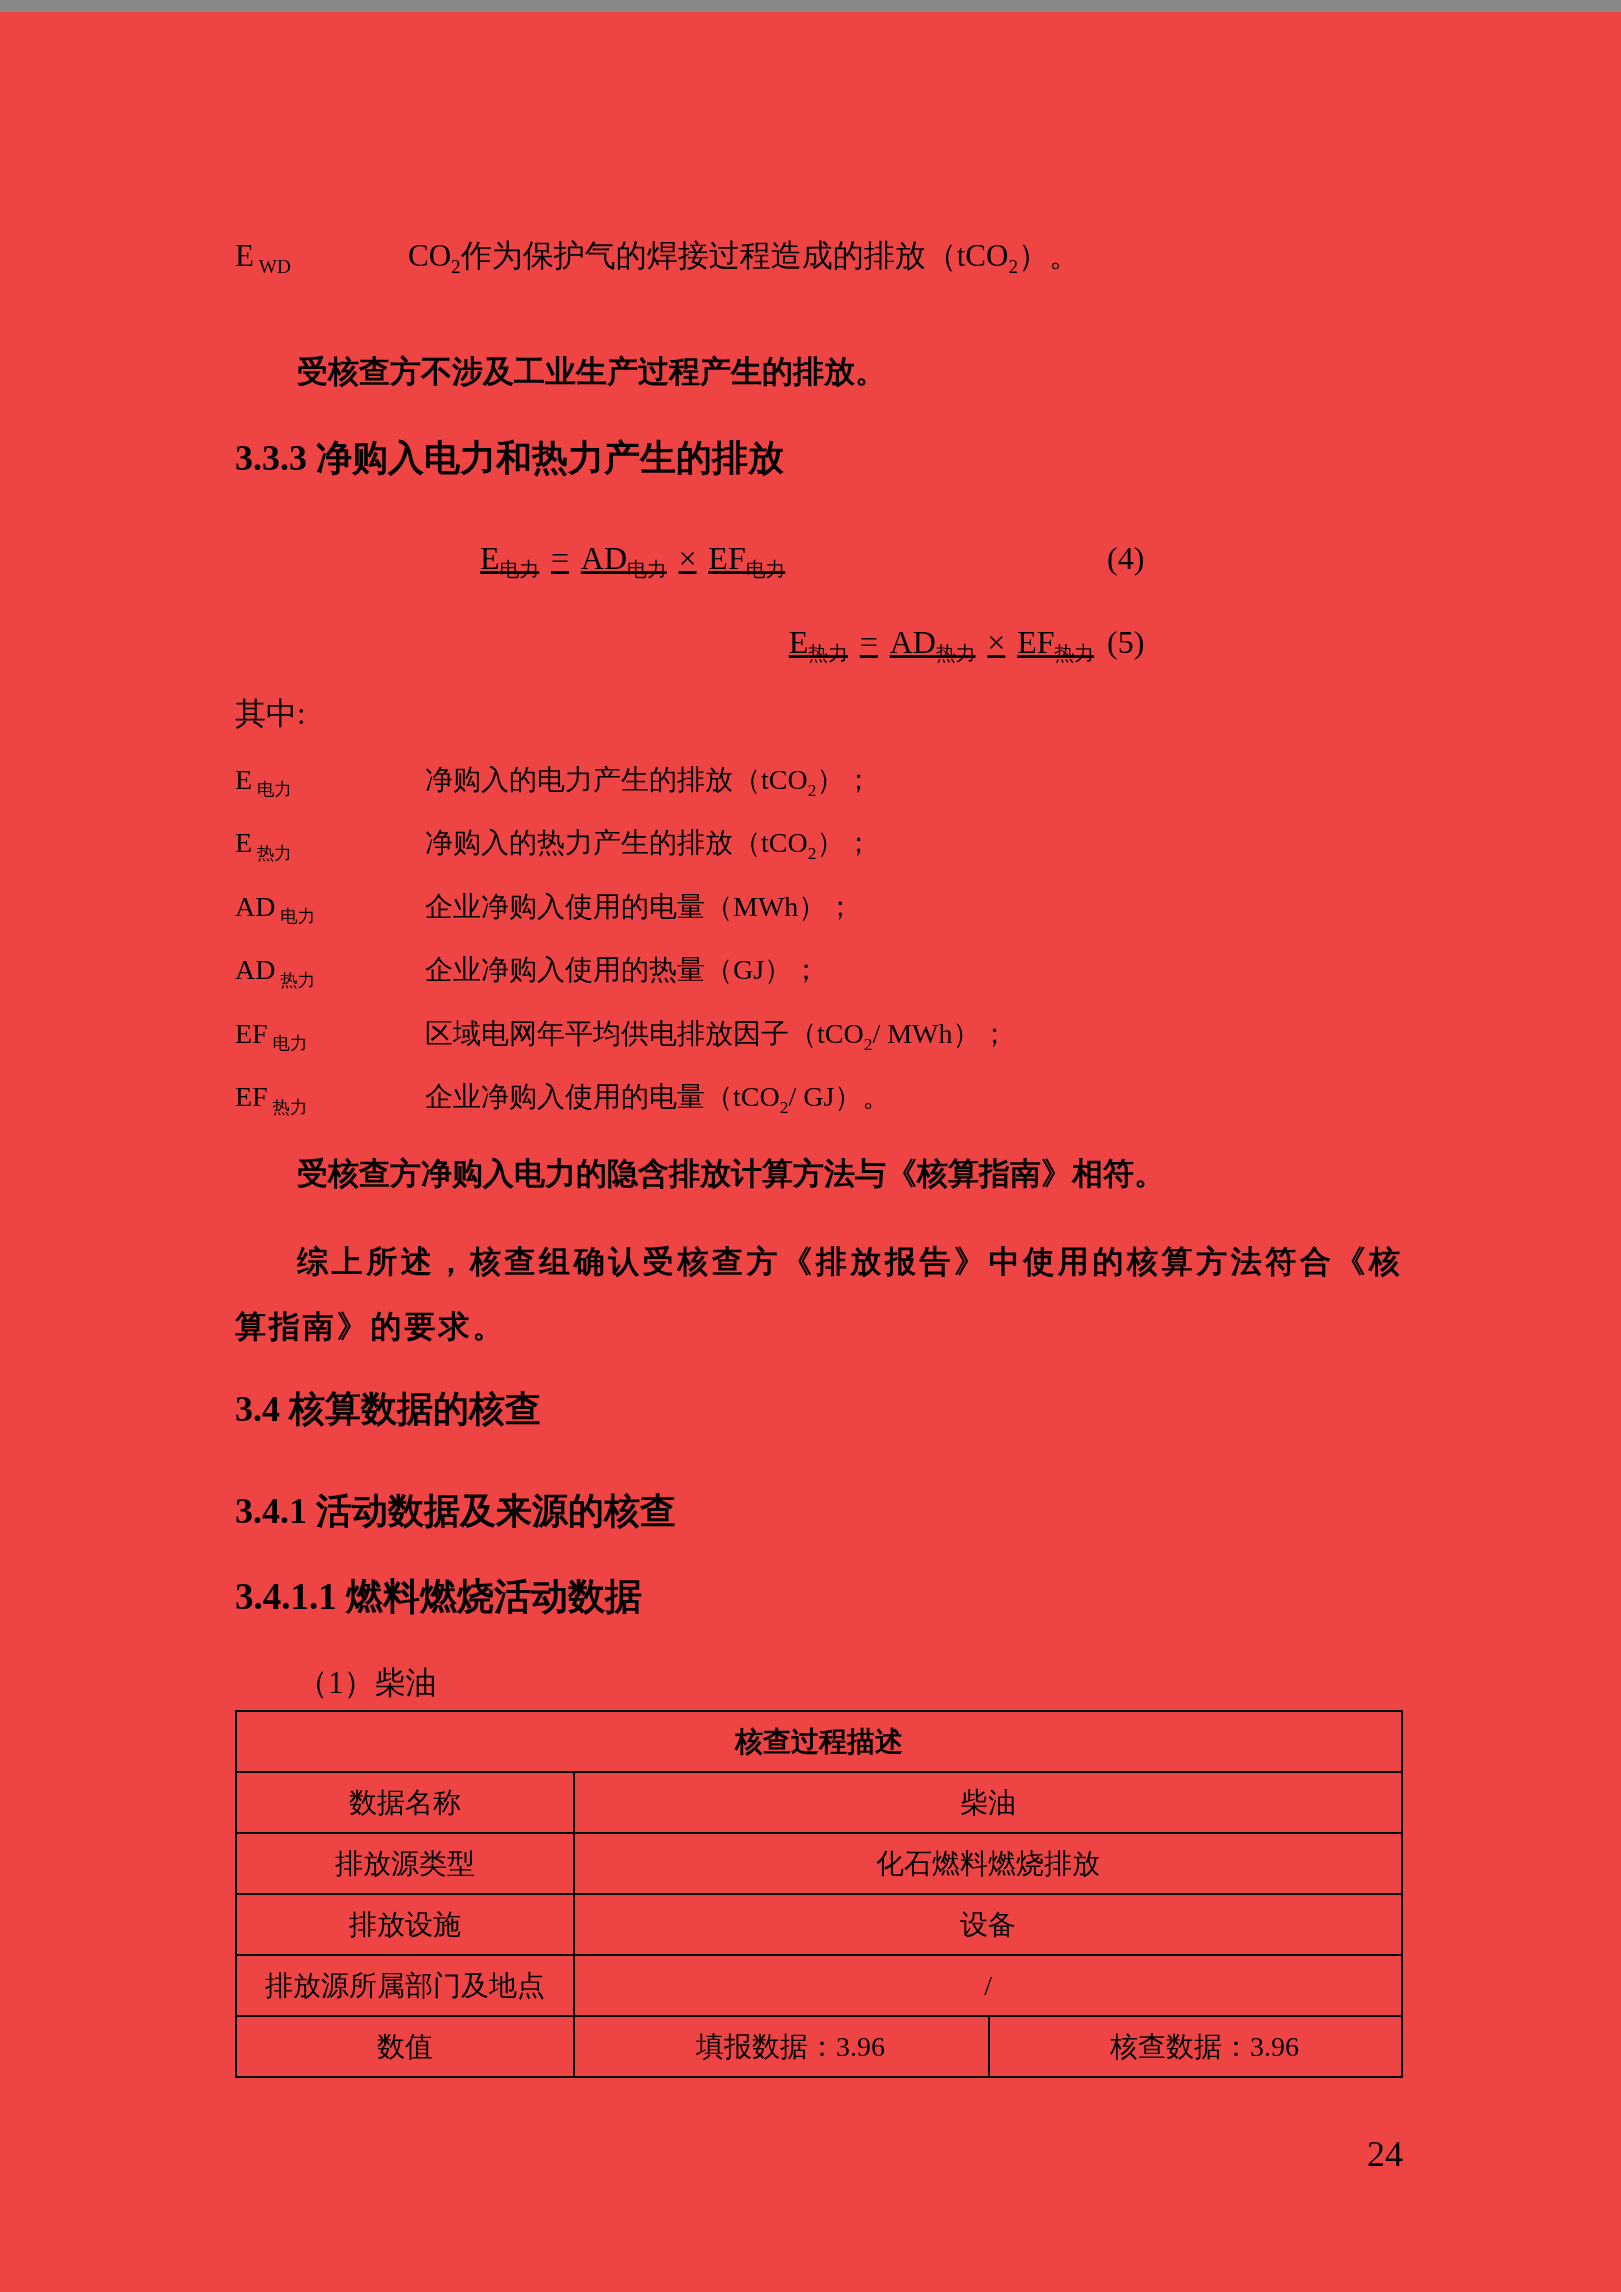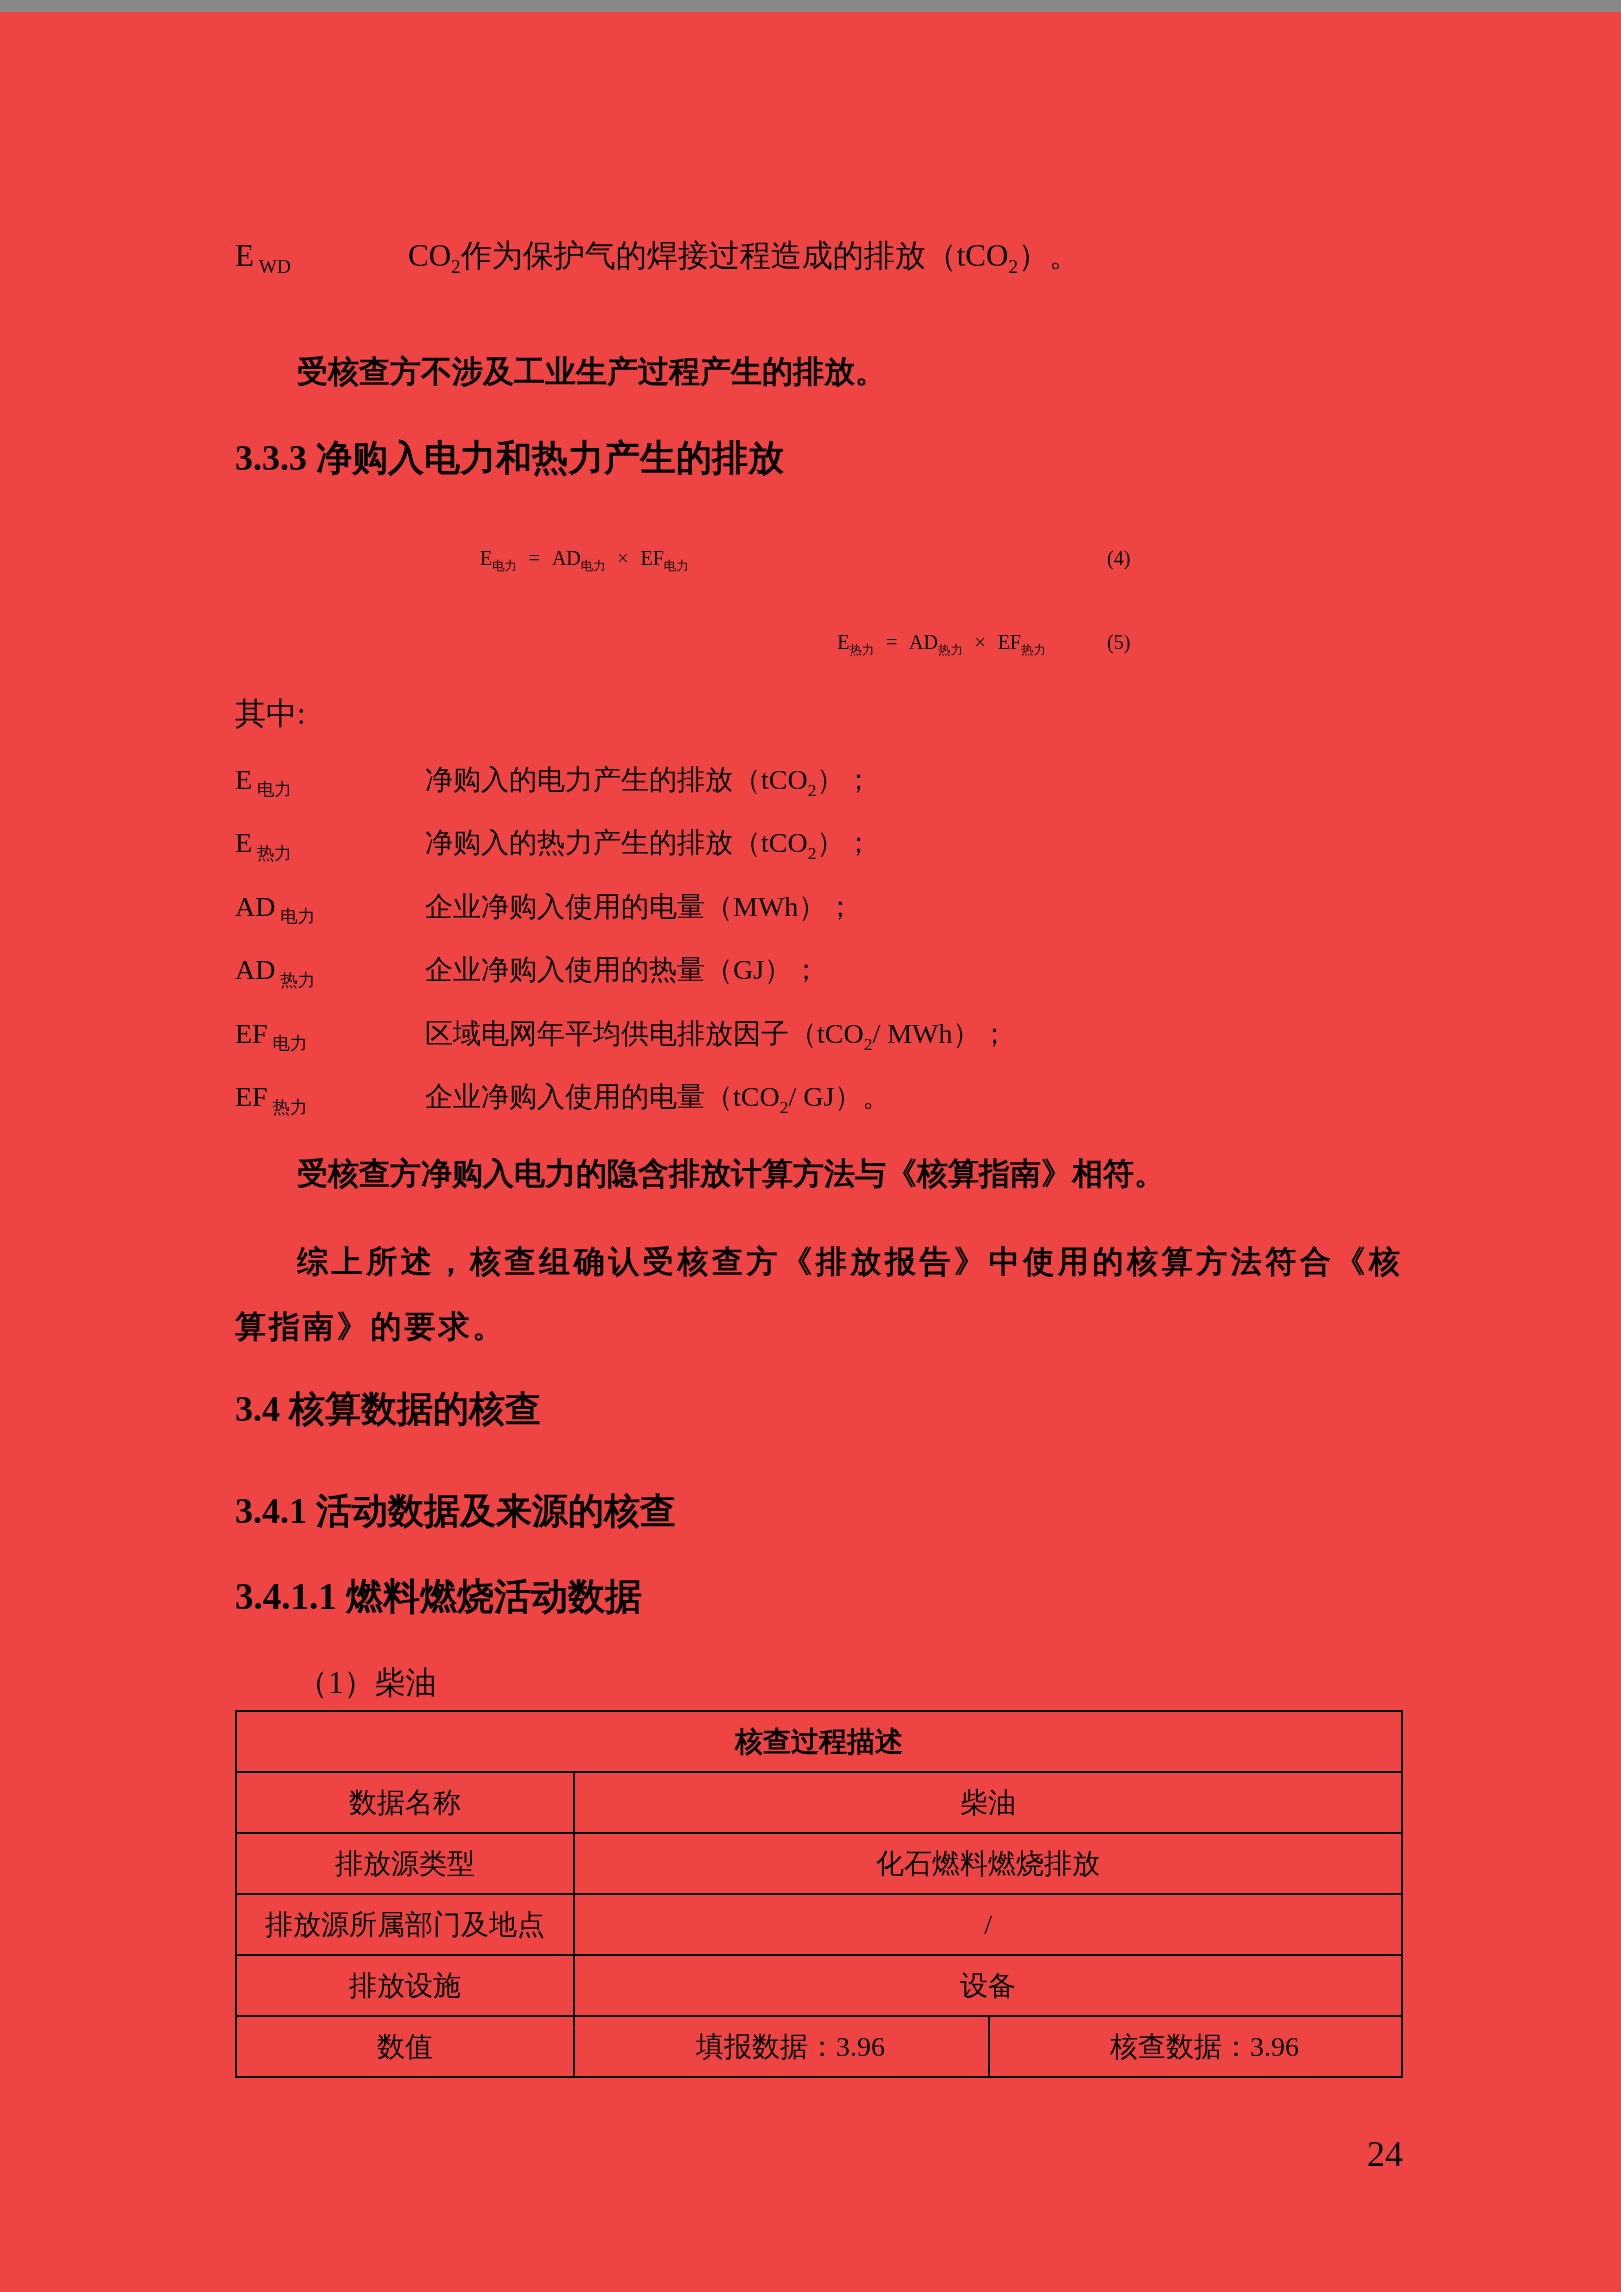--- a/index.html
+++ b/index.html
@@ -31,21 +31,21 @@
   .among{font-size:31px;line-height:41px;margin-top:29px;}
   
   h2,h3{margin:0;font-weight:bold;}
   h2{font-size:36px;line-height:47px;}
   h3{font-size:37px;line-height:41px;}
   .h333{margin-top:43px;}
   .h34{margin-top:27.4px;}
   .h341{margin-top:55px;}
   .h3411{margin-top:41px;}
   
-  .formula-row{position:relative;font-size:20px;line-height:43px;}
+  .formula-row{position:relative;font-size:32px;line-height:43px;text-decoration:underline;}
   .f4{margin-top:55px;}
   .f5{margin-top:41px;text-align:center;}
   .formula{margin-left:245px;white-space:nowrap;}
   .formula .op{padding:0 11.8px;}
   .eq-num{position:absolute;left:872px;top:0;}
   
   .diesel{font-size:31px;line-height:41px;text-indent:2em;margin-top:45px;}
   
   table.vtable{
     width:100%;
@@ -143,26 +143,26 @@
       </tr>
       <tr>
         <td>数据名称</td>
         <td colspan="2">柴油</td>
       </tr>
       <tr>
         <td>排放源类型</td>
         <td colspan="2">化石燃料燃烧排放</td>
       </tr>
       <tr>
+        <td>排放设施</td>
+        <td colspan="2">设备</td>
+      </tr>
+      <tr>
         <td>排放源所属部门及地点</td>
         <td colspan="2">/</td>
-      </tr>
-      <tr>
-        <td>排放设施</td>
-        <td colspan="2">设备</td>
       </tr>
       <tr>
         <td>数值</td>
         <td class="val-left">填报数据：3.96</td>
         <td class="val-left">核查数据：3.96</td>
       </tr>
     </tbody>
   </table>
 
   <div class="page-num">24</div>

